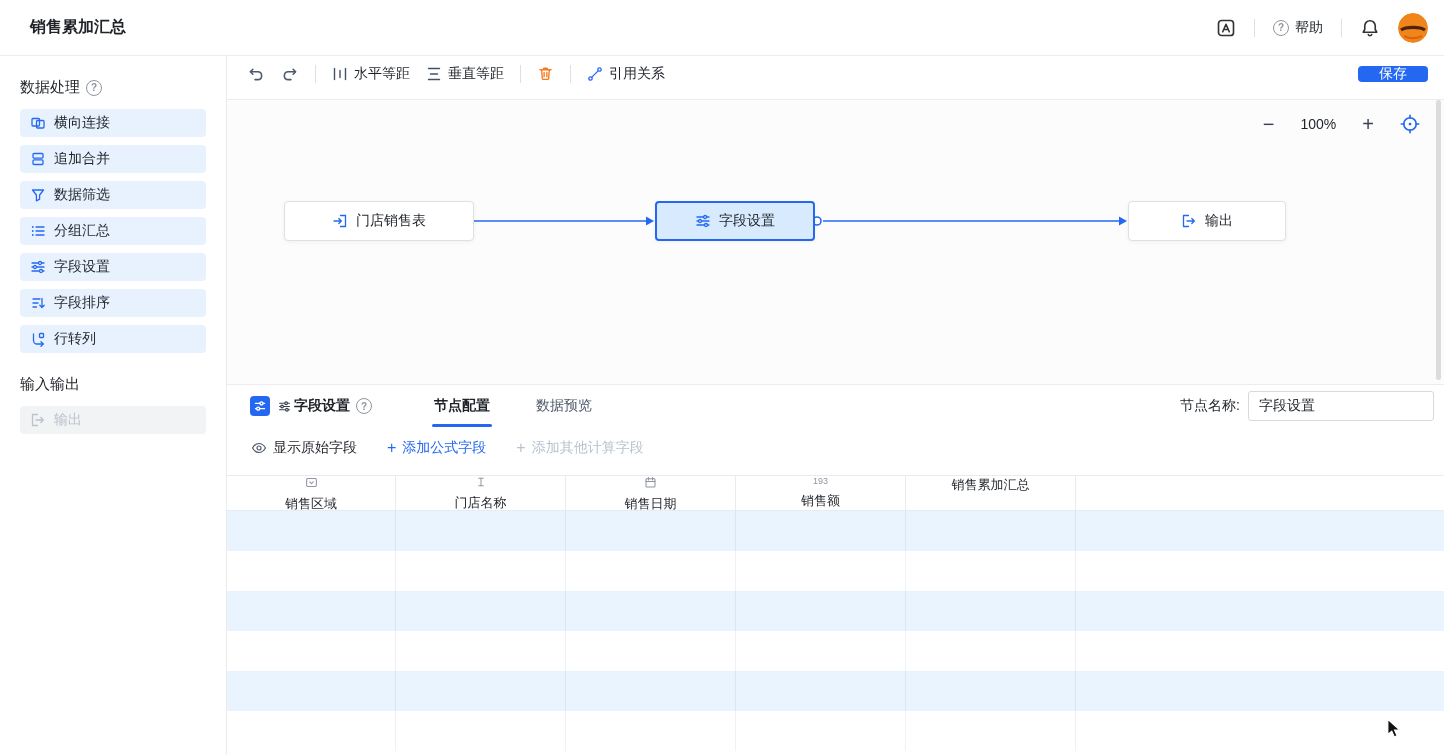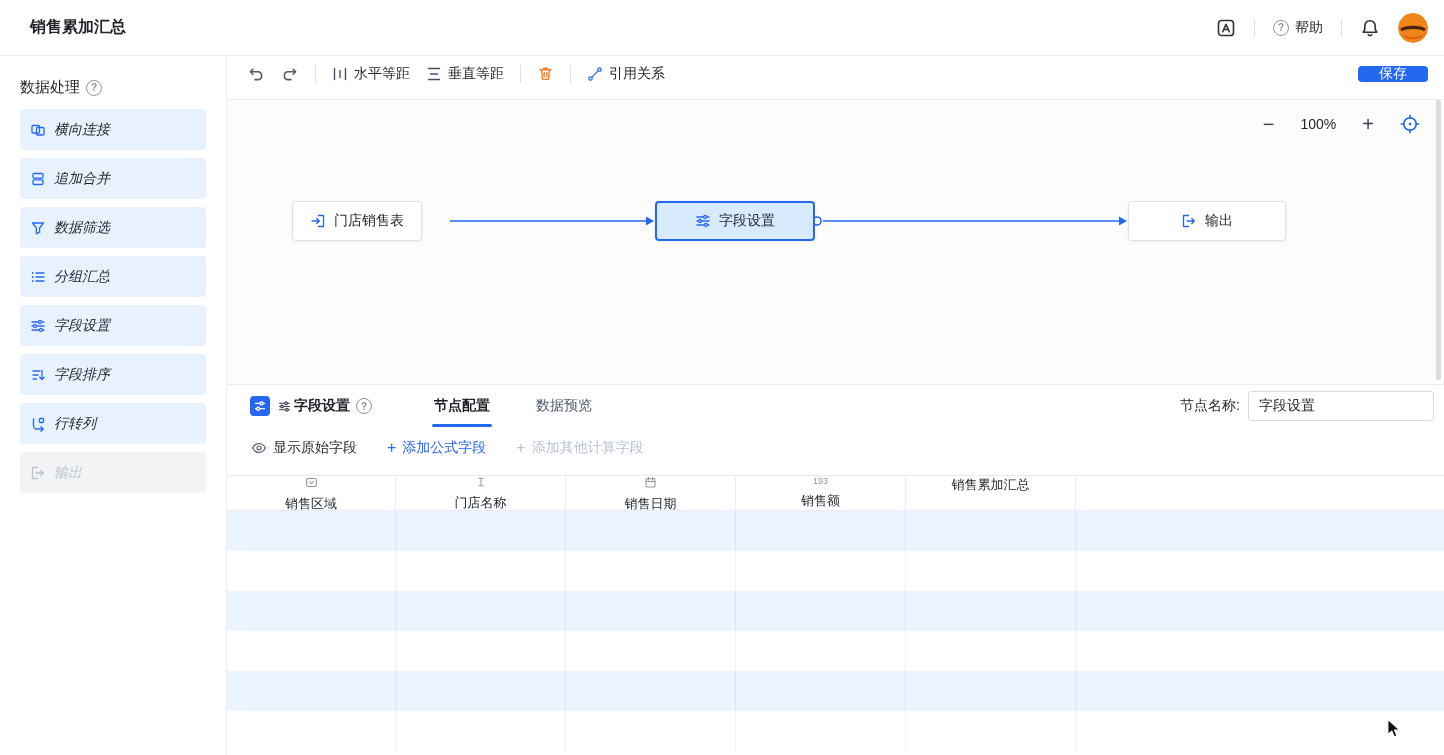--- a/index.html
+++ b/index.html
@@ -30,22 +30,22 @@
   .iconbtn{color:#333;display:flex;align-items:center;}
   .avatar{width:30px;height:30px;border-radius:50%;overflow:hidden;flex:none;}
 
   
   .app{display:flex;height:699px;}
   .sidebar{width:227px;border-right:1px solid var(--border);padding-top:14px;flex:none;}
   .main{flex:1;display:flex;flex-direction:column;min-width:0;}
 
   
   .side-heading{display:flex;align-items:center;gap:6px;padding:8px 20px 12px;font-size:15px;font-weight:500;}
-  .side-item{height:41px;margin:0 20px 8px;border-radius:4px;background:var(--accent-soft);
-             display:flex;align-items:center;gap:8px;padding:0 10px;cursor:pointer;color:var(--txt);font-style:italic;}
+  .side-item{height:28px;margin:0 20px 8px;border-radius:4px;background:var(--accent-soft);
+             display:flex;align-items:center;gap:8px;padding:0 10px;cursor:pointer;color:var(--txt);}
   .side-item .sicon{color:var(--accent);display:flex;flex:none;}
   .side-item.disabled{background:#F2F3F5;color:var(--disabled);cursor:default;}
   .side-item.disabled .sicon{color:var(--disabled);}
   .side-heading.second{margin-top:14px;}
 
   
   .toolbar{height:44px;border-bottom:1px solid var(--border);display:flex;align-items:center;gap:16px;padding:0 16px 8px 20px;flex:none;}
   .tbtn{color:var(--txt2);}
   .tbtn.danger{color:var(--danger);}
   .tool-group{display:flex;align-items:center;gap:6px;color:var(--txt);}
@@ -206,20 +206,23 @@
       <span class="sicon">
           <svg width="16" height="16" viewBox="0 0 16 16" fill="none" stroke="currentColor" stroke-width="1.3" stroke-linecap="round" stroke-linejoin="round">
             <rect x="9.5" y="2.5" width="4" height="4" rx="0.8"></rect>
             <path d="M3.5 3v6.5A3.5 3.5 0 0 0 7 13h6"></path>
             <path d="M11 10.8 13.2 13 11 15.2"></path>
           </svg>
         </span>
       <span>行转列</span>
     </div>
 
+    <div class="side-heading second">
+      <span>输入输出</span>
+    </div>
     <div class="side-item disabled">
       <span class="sicon">
           <svg width="16" height="16" viewBox="0 0 16 16" fill="none" stroke="currentColor" stroke-width="1.3" stroke-linecap="round" stroke-linejoin="round">
             <path d="M7.5 2.5h-5v11h5"></path>
             <path d="M6 8h7M10.8 5.5 13.3 8l-2.5 2.5"></path>
           </svg>
         </span>
       <span>输出</span>
     </div>
   </aside>
@@ -278,21 +281,21 @@
 
     <div class="canvas">
       <svg class="edges" width="1217" height="284" viewBox="0 0 1217 284">
         <line x1="223" y1="121" x2="419" y2="121" stroke="#2468F2" stroke-width="1.6"></line>
         <polygon points="427,121 419,116.5 419,125.5" fill="#2468F2"></polygon>
         <circle cx="590" cy="121" r="4" fill="#fff" stroke="#2468F2" stroke-width="1.6"></circle>
         <line x1="596" y1="121" x2="892" y2="121" stroke="#2468F2" stroke-width="1.6"></line>
         <polygon points="900,121 892,116.5 892,125.5" fill="#2468F2"></polygon>
       </svg>
 
-      <div class="node" style="left:65px;width:130px;">
+      <div class="node" style="left:57px;width:190px;">
         <span class="nicon">
             <svg width="16" height="16" viewBox="0 0 16 16" fill="none" stroke="currentColor" stroke-width="1.3" stroke-linecap="round" stroke-linejoin="round">
               <path d="M8.5 2.5h5v11h-5"></path>
               <path d="M2 8h7M6.8 5.5 9.3 8l-2.5 2.5"></path>
             </svg>
           </span>
         <span>门店销售表</span>
       </div>
       <div class="node selected" style="left:428px;width:160px;">
         <span class="nicon">

